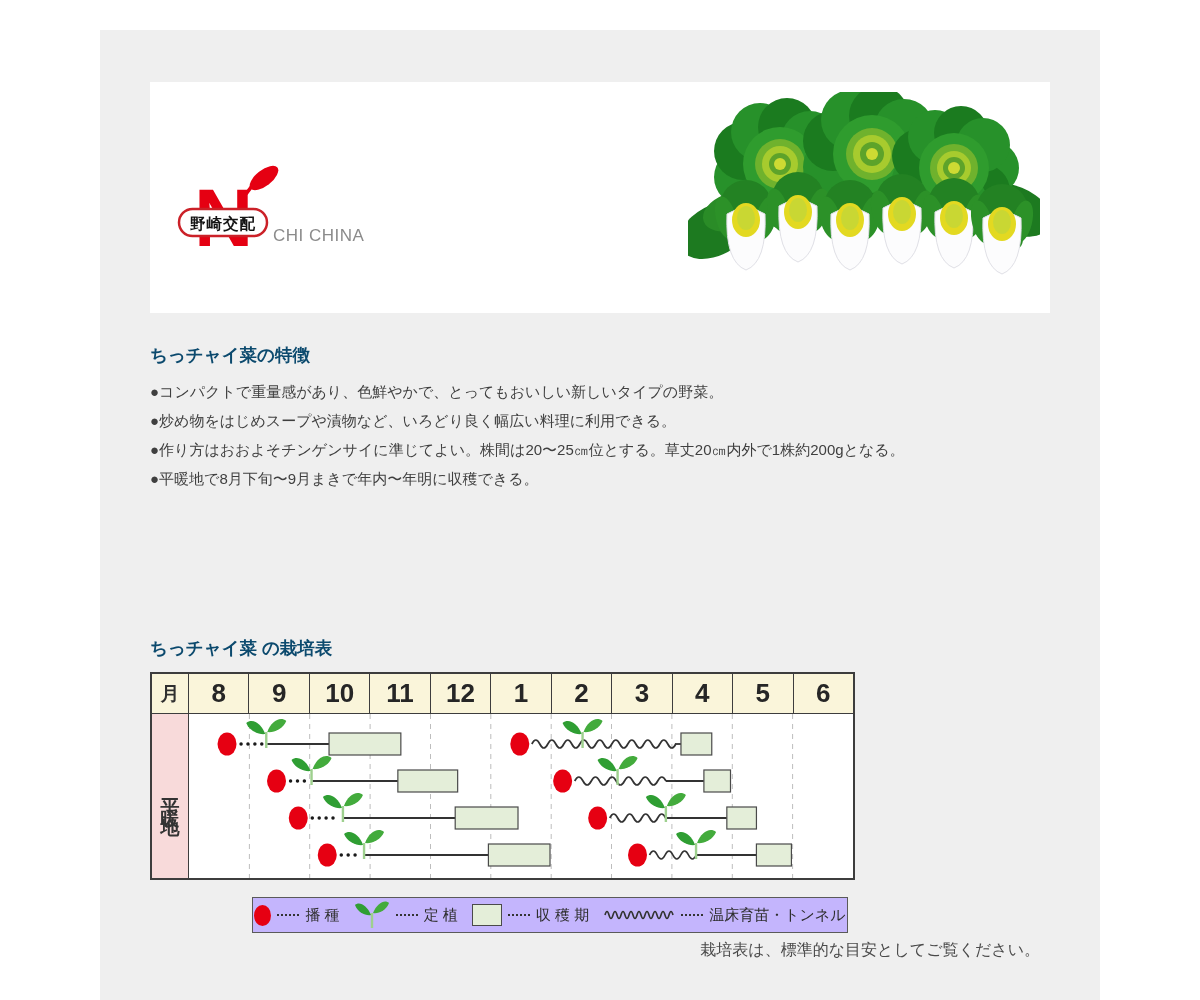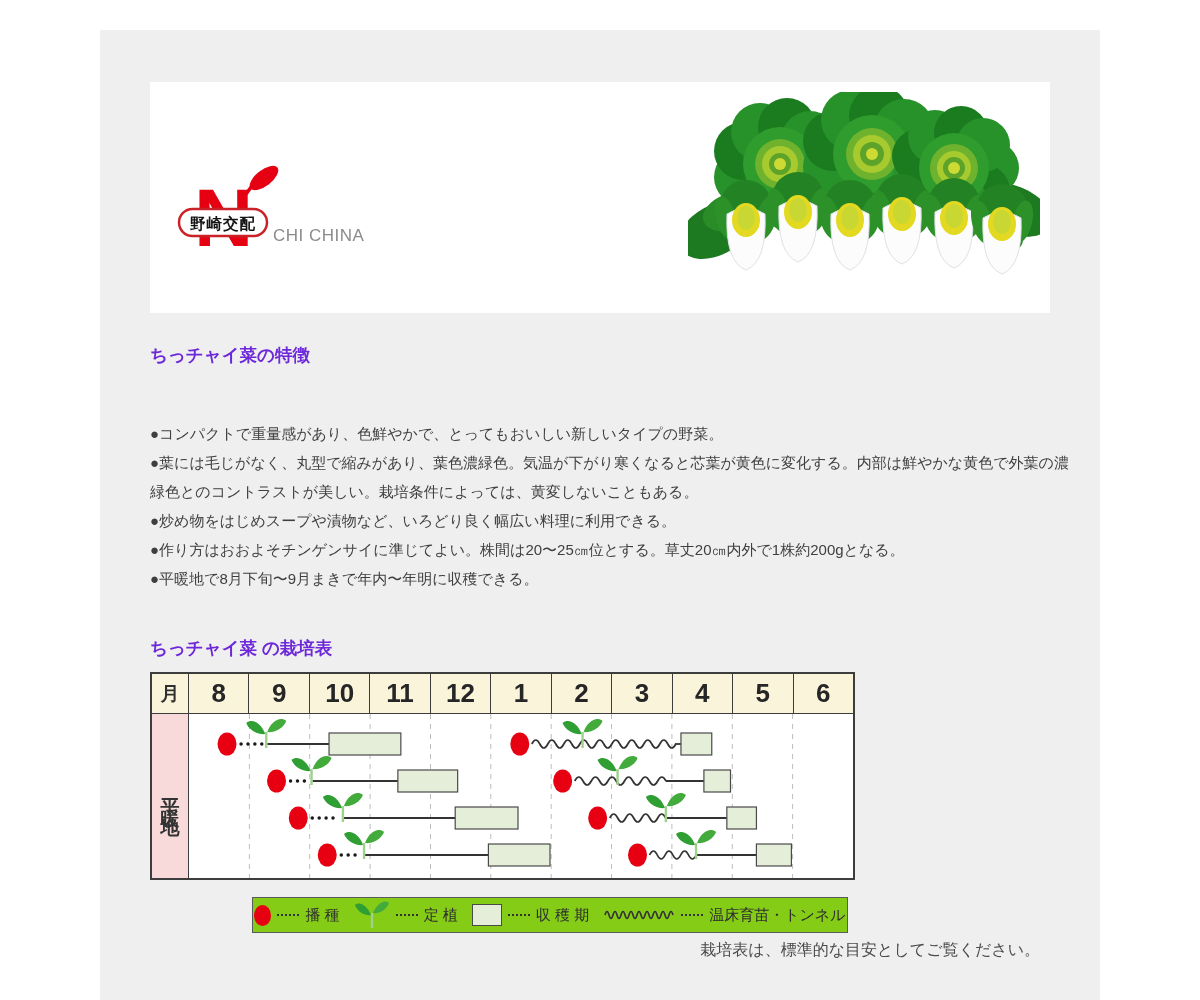--- a/index.html
+++ b/index.html
@@ -9,44 +9,44 @@
   .panel { position:absolute; left:100px; top:30px; width:1000px; height:970px; background:#efefef; }
 
   
   .card { position:absolute; left:50px; top:52px; width:900px; height:231px; background:#ffffff; }
   .logo-svg { position:absolute; left:26px; top:82px; width:112px; height:96px; }
   .product-title { position:absolute; left:122px; top:84px; font-size:29px; font-weight:bold; color:#3c3c3c; letter-spacing:1px;}
   .product-subtitle { position:absolute; left:123px; top:124px; font-size:17px; color:#8b8b8b; letter-spacing:0.5px;margin-top:20px;}
   .veg-svg { position:absolute; left:538px; top:10px; width:352px; height:198px; }
 
   
-  .section-heading { position:absolute; left:50px; font-size:17.5px; font-weight:bold; color:#6d28d9; }
+  .section-heading { position:absolute; left:50px; font-size:17.5px; font-weight:bold; color:#0c4a6e; }
   #features-heading { top:313px; }
   #chart-heading { top:606px; }
-  .features { position:absolute; left:50px; top:347px; width:928px;margin-top:42px; }
+  .features { position:absolute; left:50px; top:347px; width:928px; }
   .features p { font-size:15px; line-height:29px; color:#3f3f3f; }
 
   
   .chart-table { position:absolute; left:50px; top:642px; width:705px; height:208px;
                  border:2px solid #3d3d3d; background:#ffffff; }
   .chart-header { display:flex; height:40px; background:#faf5da; border-bottom:1px solid #3d3d3d; }
   .month-corner { width:37px; border-right:1px solid #3d3d3d; font-size:19px; font-weight:bold;
                   color:#2f2f2f; display:flex; align-items:center; justify-content:center; }
   .month-cell { flex:1; border-right:1px solid #3d3d3d; font-size:26px; font-weight:bold; color:#262626;
                 display:flex; align-items:center; justify-content:center; }
   .month-cell:last-child { border-right:none; }
   .chart-body { position:relative; height:164px; background:#ffffff; }
   .region-cell { position:absolute; left:0; top:0; width:37px; height:164px; background:#f8dada;
                  border-right:1px solid #3d3d3d; display:flex; align-items:center; justify-content:center; }
   .region-cell span { writing-mode:vertical-rl; font-size:19px; font-weight:bold; color:#333;
                       letter-spacing:9px; }
   #gantt-svg { position:absolute; left:37px; top:0; width:664px; height:164px; }
 
   
-  .legend { position:absolute; left:152px; top:867px; width:596px; height:36px; background:#84cc16;
+  .legend { position:absolute; left:152px; top:867px; width:596px; height:36px; background:#c4b5fd;
             border:1px solid #5a5a5a; display:flex; align-items:center; justify-content:center; gap:14px; }
   .legend-item { display:flex; align-items:center; gap:6px; }
   .legend-item .lbl { font-size:15px; color:#2e2e2e; }
   .dots { width:22px; height:0; border-bottom:2px dotted #333; }
   .sow-dot { width:17px; height:21px; border-radius:50%; background:#e60012; }
   .harvest-chip { width:30px; height:22px; background:#e4eed9; border:1px solid #4a4a4a; }
 
   .footnote { position:absolute; right:60px; top:910px; font-size:16px; color:#4a4a4a; }
 </style>
 </head>
@@ -146,21 +146,20 @@
           <ellipse cx="334" cy="130" rx="10" ry="22" transform="rotate(14 334 130)" fill="#2c9128"></ellipse>
           <path d="M 295 126 Q 293 174 314 182 Q 335 174 333 126 Q 314 114 295 126 Z" fill="#fcfcfd" stroke="#e0e0e6" stroke-width="1"></path>
           <ellipse cx="314" cy="132" rx="14" ry="17" fill="#e3d921"></ellipse>
           <ellipse cx="314" cy="130" rx="9" ry="12" fill="#c9d733"></ellipse>
         </svg>
     </div>
 
     <div class="section-heading" id="features-heading">ちっチャイ菜の特徴</div>
     <div class="features" id="features-list">
         <p>●コンパクトで重量感があり、色鮮やかで、とってもおいしい新しいタイプの野菜。</p>
-        <p>●葉には毛じがなく、丸型で縮みがあり、葉色濃緑色。気温が下がり寒くなると芯葉が黄色に変化する。内部は鮮やかな黄色で外葉の濃緑色とのコントラストが美しい。栽培条件によっては、黄変しないこともある。</p>
         <p>●炒め物をはじめスープや漬物など、いろどり良く幅広い料理に利用できる。</p>
         <p>●作り方はおおよそチンゲンサイに準じてよい。株間は20〜25㎝位とする。草丈20㎝内外で1株約200gとなる。</p>
         <p>●平暖地で8月下旬〜9月まきで年内〜年明に収穫できる。</p>
       </div>
 
     <div class="section-heading" id="chart-heading">ちっチャイ菜 の栽培表</div>
 
     <div class="chart-table">
       <div class="chart-header" id="chart-header">
         <div class="month-corner">月</div>

